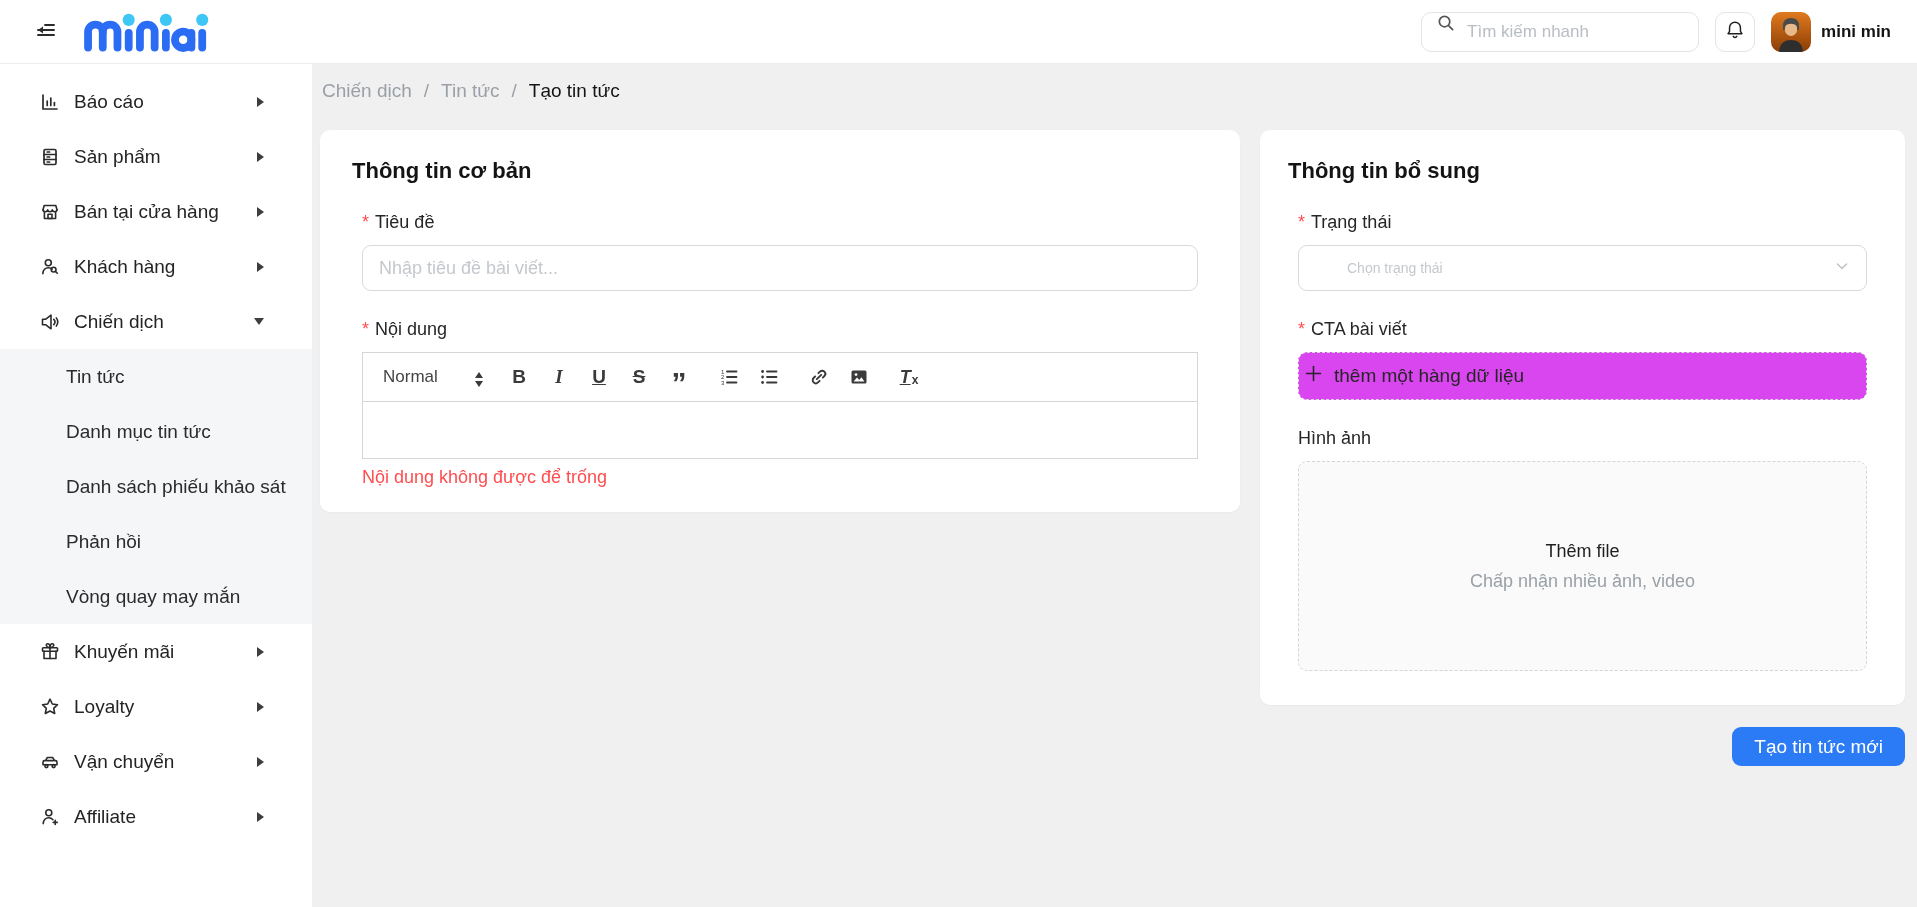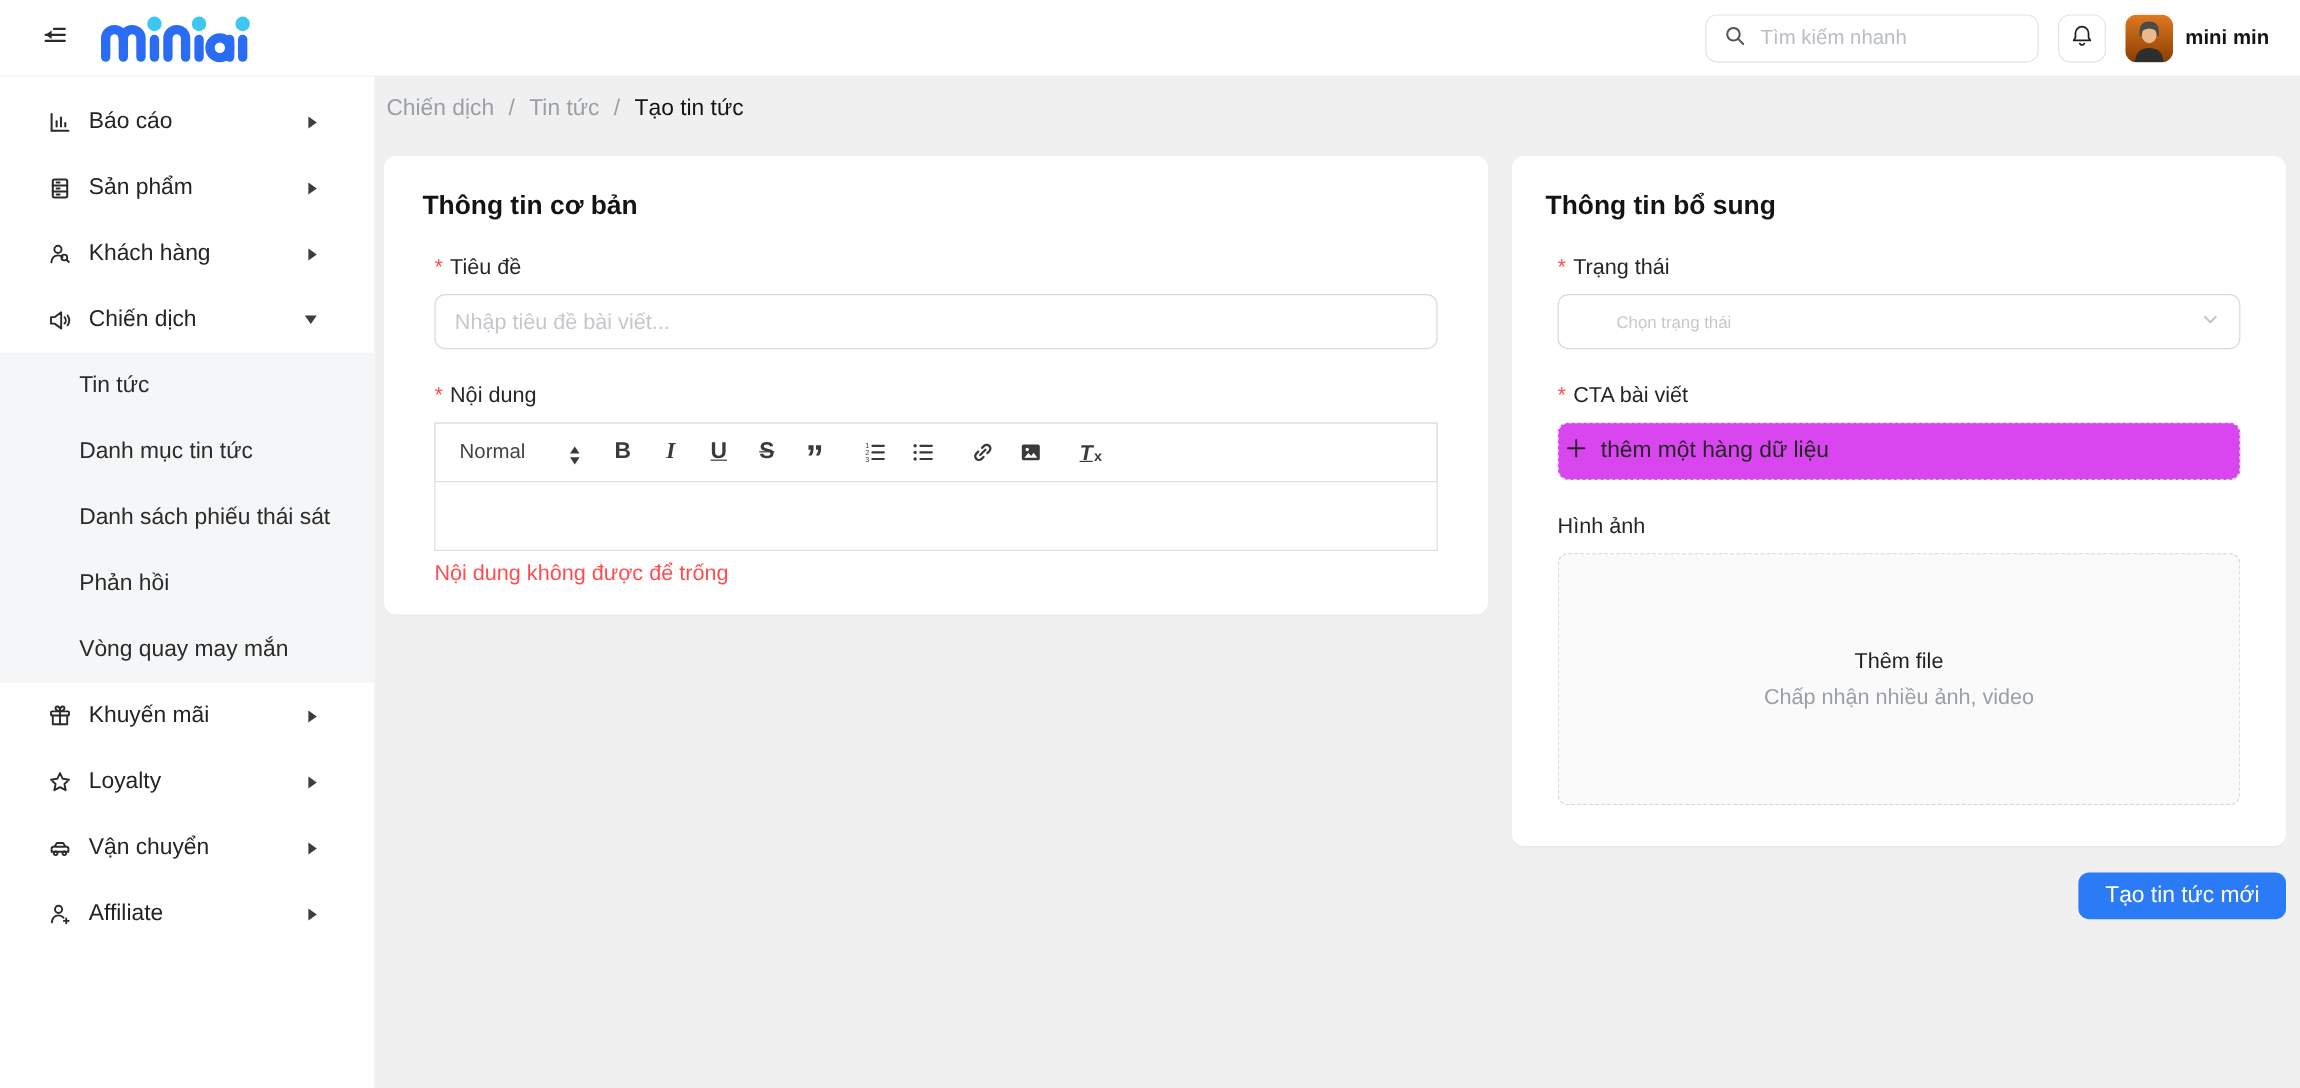--- a/index.html
+++ b/index.html
@@ -15,21 +15,21 @@
   
   .header {
     height:64px; background:#fff; border-bottom:1px solid #ededed;
     display:flex; align-items:center; padding:0 26px 0 30px;
   }
   .collapse-btn { width:30px; height:30px; display:flex; align-items:center; justify-content:center; cursor:pointer; margin-right:22px; }
   .logo { display:flex; align-items:center; cursor:pointer; }
   .header-right { margin-left:auto; display:flex; align-items:center; gap:16px; }
   .search-box {
     width:278px; height:40px; border:1px solid #e4e4e6; border-radius:10px;
-    display:flex; align-items:center; padding:0 14px; gap:10px; background:#fff;
+    display:flex; padding:0 14px; gap:10px; background:#fff;
   }
   .search-box input {
     border:none; outline:none; flex:1; font-size:17px; color:#333;
     font-family:"Liberation Sans", sans-serif; background:transparent;
   }
   .search-box input::placeholder { color:#b9bdc4; }
   .bell-btn {
     width:40px; height:40px; border:1px solid #e4e4e6; border-radius:10px; background:#fff;
     display:flex; align-items:center; justify-content:center; cursor:pointer;
   }
@@ -227,20 +227,32 @@
         <svg width="22" height="22" viewBox="0 0 22 22" fill="none" stroke="#2b2b2b" stroke-width="1.7" stroke-linecap="round" stroke-linejoin="round">
           <rect x="5" y="3.5" width="12" height="15" rx="1.4"></rect>
             <path d="M5 8.5 h12 M5 13.5 h12"></path>
           <path d="M8.2 6 h2.4 M8.2 11 h2.4 M8.2 16 h2.4"></path>
         </svg>
       </span>
       <span class="mi-label">Sản phẩm</span>
       <span class="caret-right"></span>
     </div>
 
+    <div class="menu-item">
+      <span class="mi-icon">
+        <svg width="22" height="22" viewBox="0 0 22 22" fill="none" stroke="#2b2b2b" stroke-width="1.6" stroke-linecap="round" stroke-linejoin="round">
+          <path d="M4 8.8 L5.2 4.5 h11.6 L18 8.8"></path>
+          <path d="M4 8.8 a2.33 1.9 0 0 0 4.66 0 a2.33 1.9 0 0 0 4.68 0 a2.33 1.9 0 0 0 4.66 0"></path>
+          <path d="M5.4 11.4 V17.5 h11.2 V11.4"></path>
+          <rect x="9" y="13.2" width="4" height="4.3"></rect>
+        </svg>
+      </span>
+      <span class="mi-label">Bán tại cửa hàng</span>
+      <span class="caret-right"></span>
+    </div>
 
     <div class="menu-item">
       <span class="mi-icon">
         <svg width="22" height="22" viewBox="0 0 22 22" fill="none" stroke="#2b2b2b" stroke-width="1.6" stroke-linecap="round" stroke-linejoin="round">
           <circle cx="9.3" cy="6.8" r="3"></circle>
           <path d="M3.8 17.6 c.5-4.2 3-5.8 5.5-5.8 1.5 0 2.8.5 3.8 1.4"></path>
           <circle cx="14.6" cy="13.6" r="2.4"></circle>
             <path d="M16.4 15.4 L18.3 17.3"></path>
         </svg>
       </span>
@@ -261,21 +273,21 @@
     </div>
 
     <div class="submenu">
       <div class="submenu-item">
         <span>Tin tức</span>
       </div>
       <div class="submenu-item">
         <span>Danh mục tin tức</span>
       </div>
       <div class="submenu-item">
-        <span>Danh sách phiếu thái sát</span>
+        <span>Danh sách phiếu khảo sát</span>
       </div>
       <div class="submenu-item">
         <span>Phản hồi</span>
       </div>
       <div class="submenu-item">
         <span>Vòng quay may mắn</span>
       </div>
     </div>
 
     <div class="menu-item">

